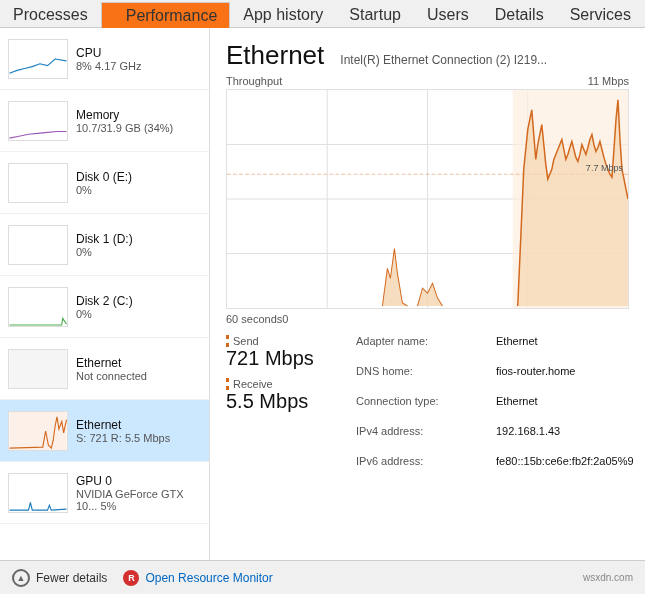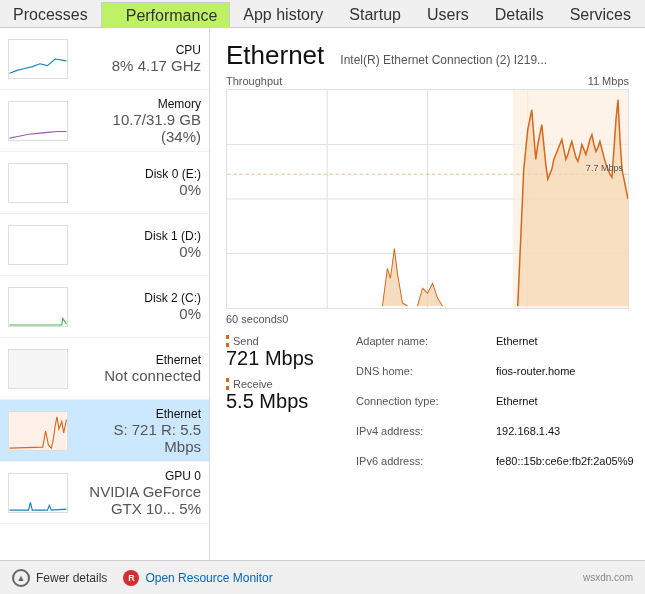--- a/index.html
+++ b/index.html
@@ -19,21 +19,21 @@
       border: 1px solid transparent;
       border-bottom: none;
       height: 26px;
       display: flex;
       align-items: center;
       font-size: 16px;
       background: #f0f0f0;
       color: #333;
     }
     .tab.active {
-      background: #bef264;
+      background: #f97316;
       border-color: #ccc;
       border-bottom-color: #fff;
       margin-bottom: -1px;
       z-index: 1;
       padding-left: 24px;
     }
 
     
     .main-content {
       display: flex;
@@ -59,23 +59,23 @@
     .sidebar-item .mini-chart {
       width: 60px;
       height: 40px;
       border: 1px solid #ddd;
       margin-right: 8px;
       flex-shrink: 0;
       overflow: hidden;
       position: relative;
       background: #fff;
     }
-    .sidebar-item .item-info { flex: 1; text-align: right; }
+    .sidebar-item .item-info { flex: 1; }
     .sidebar-item .item-title { font-size: 12px; font-weight: 400; color: #111; }
-    .sidebar-item .item-sub { font-size: 15px; color: #555; }
+    .sidebar-item .item-sub { font-size: 11px; color: #555; }
 
     
     .chart-cpu { border-color: #1c7fbf; }
     .chart-memory { border-color: #9b59b6; }
     .chart-disk0 { border-color: #4caf50; }
     .chart-disk1 { border-color: #4caf50; }
     .chart-disk2 { border-color: #4caf50; }
     .chart-ethernet1 { border-color: #bbb; }
     .chart-ethernet2 { border-color: #d2691e; }
     .chart-gpu { border-color: #1c7fbf; }

